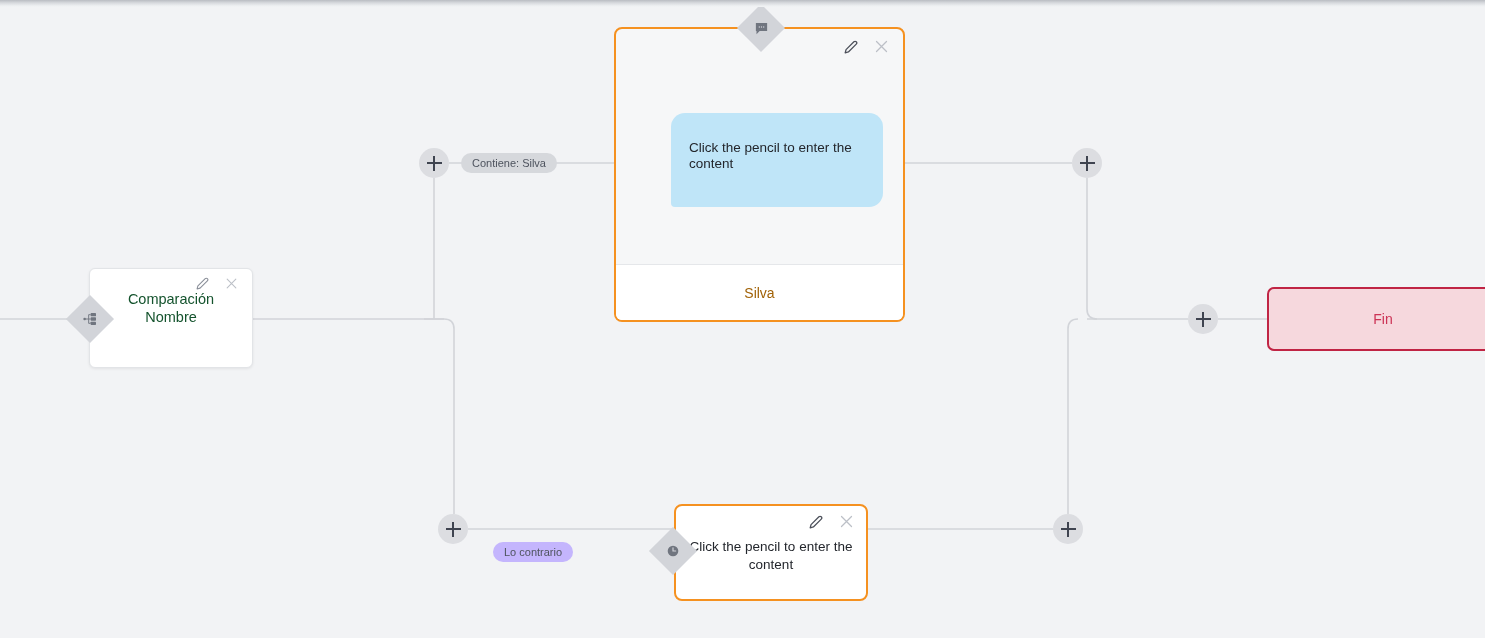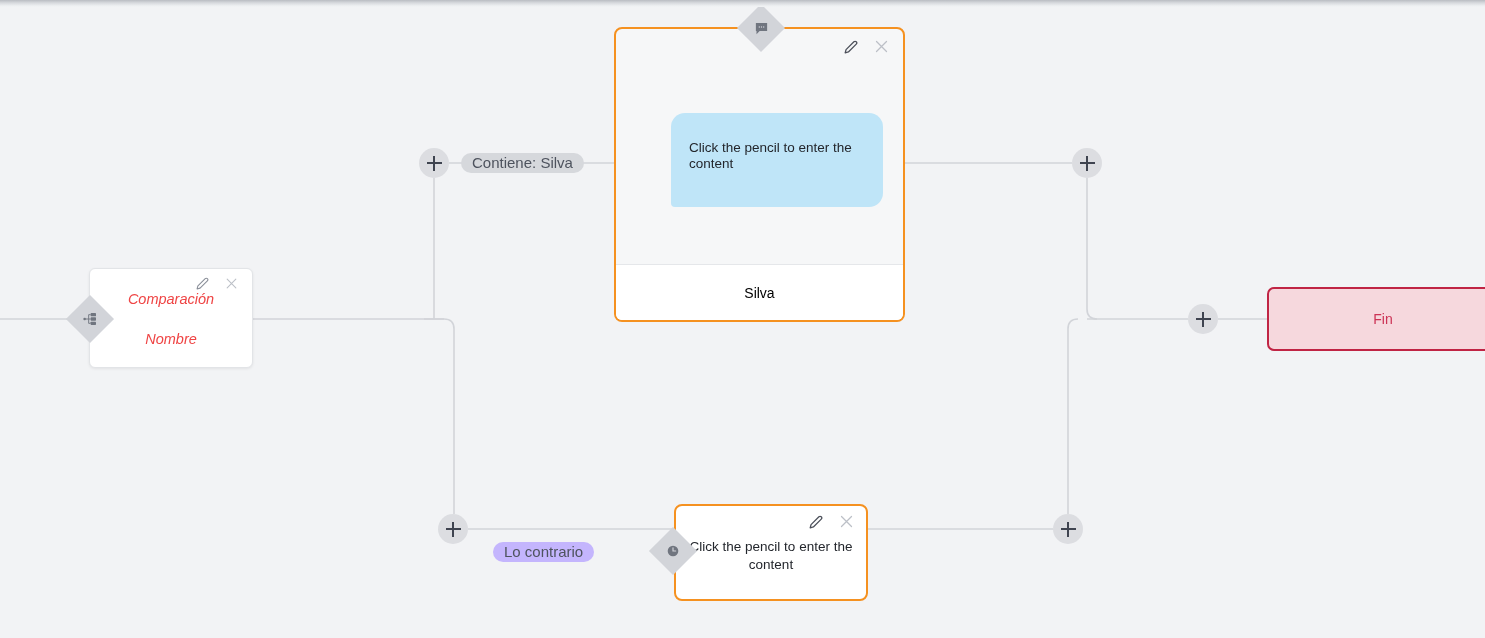--- a/index.html
+++ b/index.html
@@ -68,21 +68,21 @@
   .plus-btn::after  { width: 1.8px; height: 15px; }
 
   
   .edge-label {
     position: absolute;
     z-index: 22;
     height: 20px;
     line-height: 20px;
     padding: 0 11px;
     border-radius: 10px;
-    font-size: 15px;
+    font-size: 11px;
     color: #4e535e;
     white-space: nowrap;
     text-align: center;
     cursor: pointer;
   }
   .edge-label.grey  { background: #d6d8dc; }
   .edge-label.white { background: #c4b5fd; }
 
   
   .diamond {
@@ -115,25 +115,24 @@
   #node-comparison {
     left: 89px; top: 268px;
     width: 164px; height: 100px;
     border: 1px solid #e2e4e7;
     border-radius: 6px;
     box-shadow: 0 1px 3px rgba(0,0,0,0.07);
   }
   #node-comparison .node-body {
     padding-top: 22px;
     text-align: center;
-    color: #ef4444;
+    color: #14532d;
     font-size: 14.5px;
-    font-style: italic;
-  }
-  #node-comparison .line2 { margin-top: 24px; }
+  }
+  #node-comparison .line2 { margin-top: 2px; }
 
   
   #node-message {
     left: 614px; top: 27px;
     width: 291px; height: 295px;
     border: 2px solid #f59120;
     border-radius: 8px;
     background: #f6f7f8;
     display: flex;
     flex-direction: column;
@@ -157,21 +156,21 @@
     line-height: 16px;
   }
   #node-message .node-footer {
     height: 55px;
     background: #ffffff;
     border-top: 1px solid #e5e7ea;
     border-radius: 0 0 6px 6px;
     display: flex;
     align-items: center;
     justify-content: center;
-    color: #000000;
+    color: #a16207;
     font-size: 14px;
   }
 
   
   #node-small {
     left: 674px; top: 504px;
     width: 194px; height: 97px;
     border: 2px solid #f59120;
     border-radius: 8px;
     background: #ffffff;

